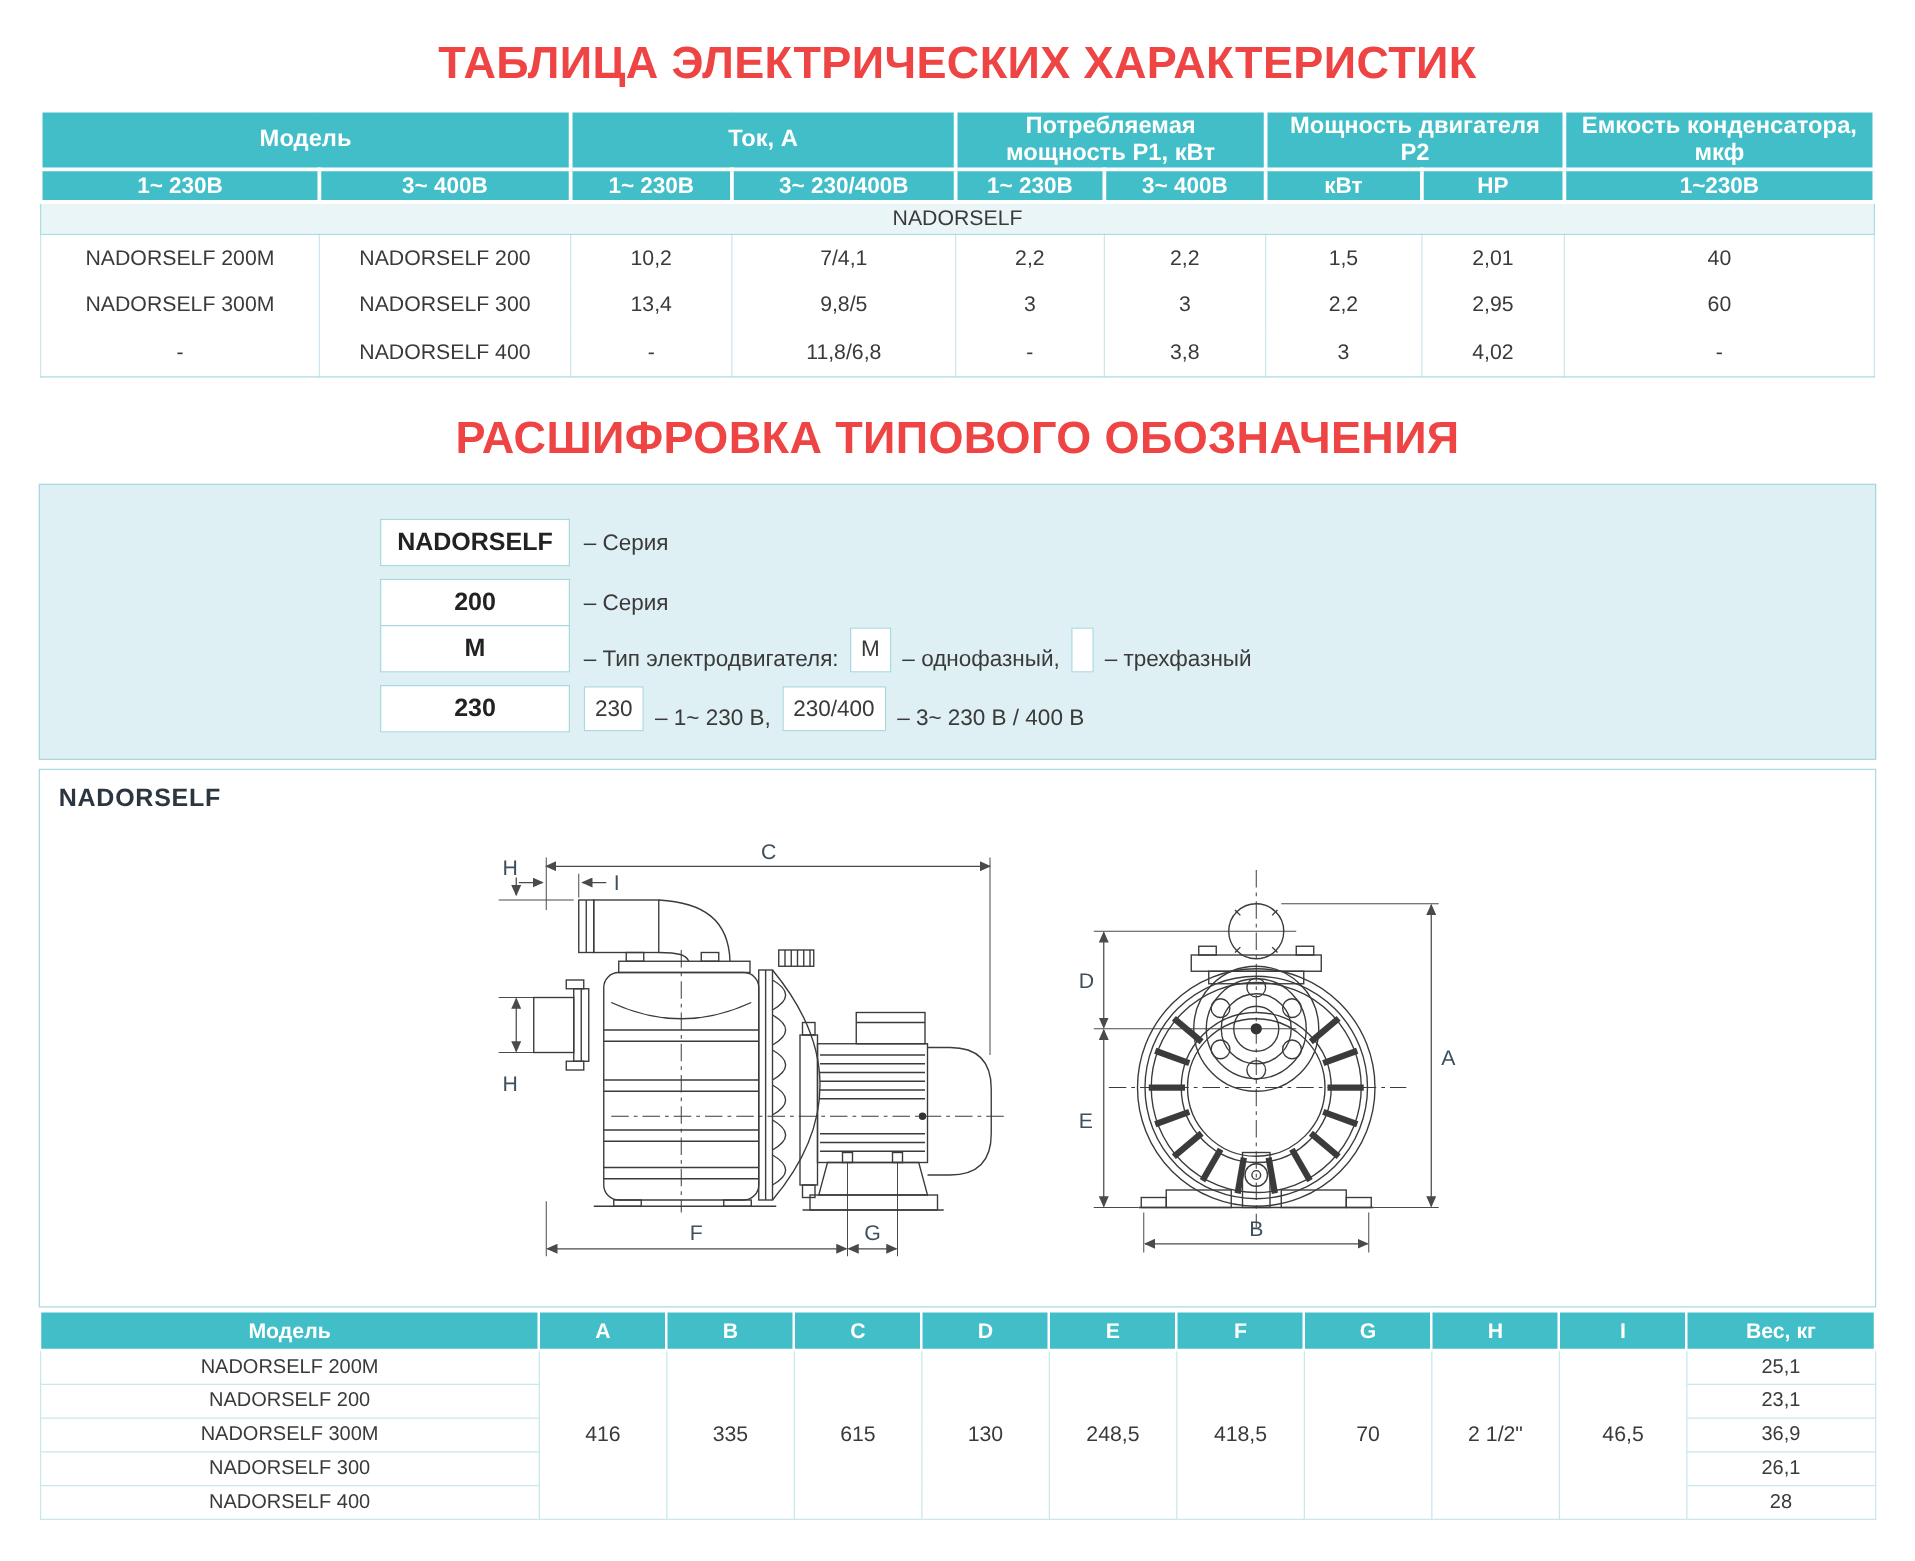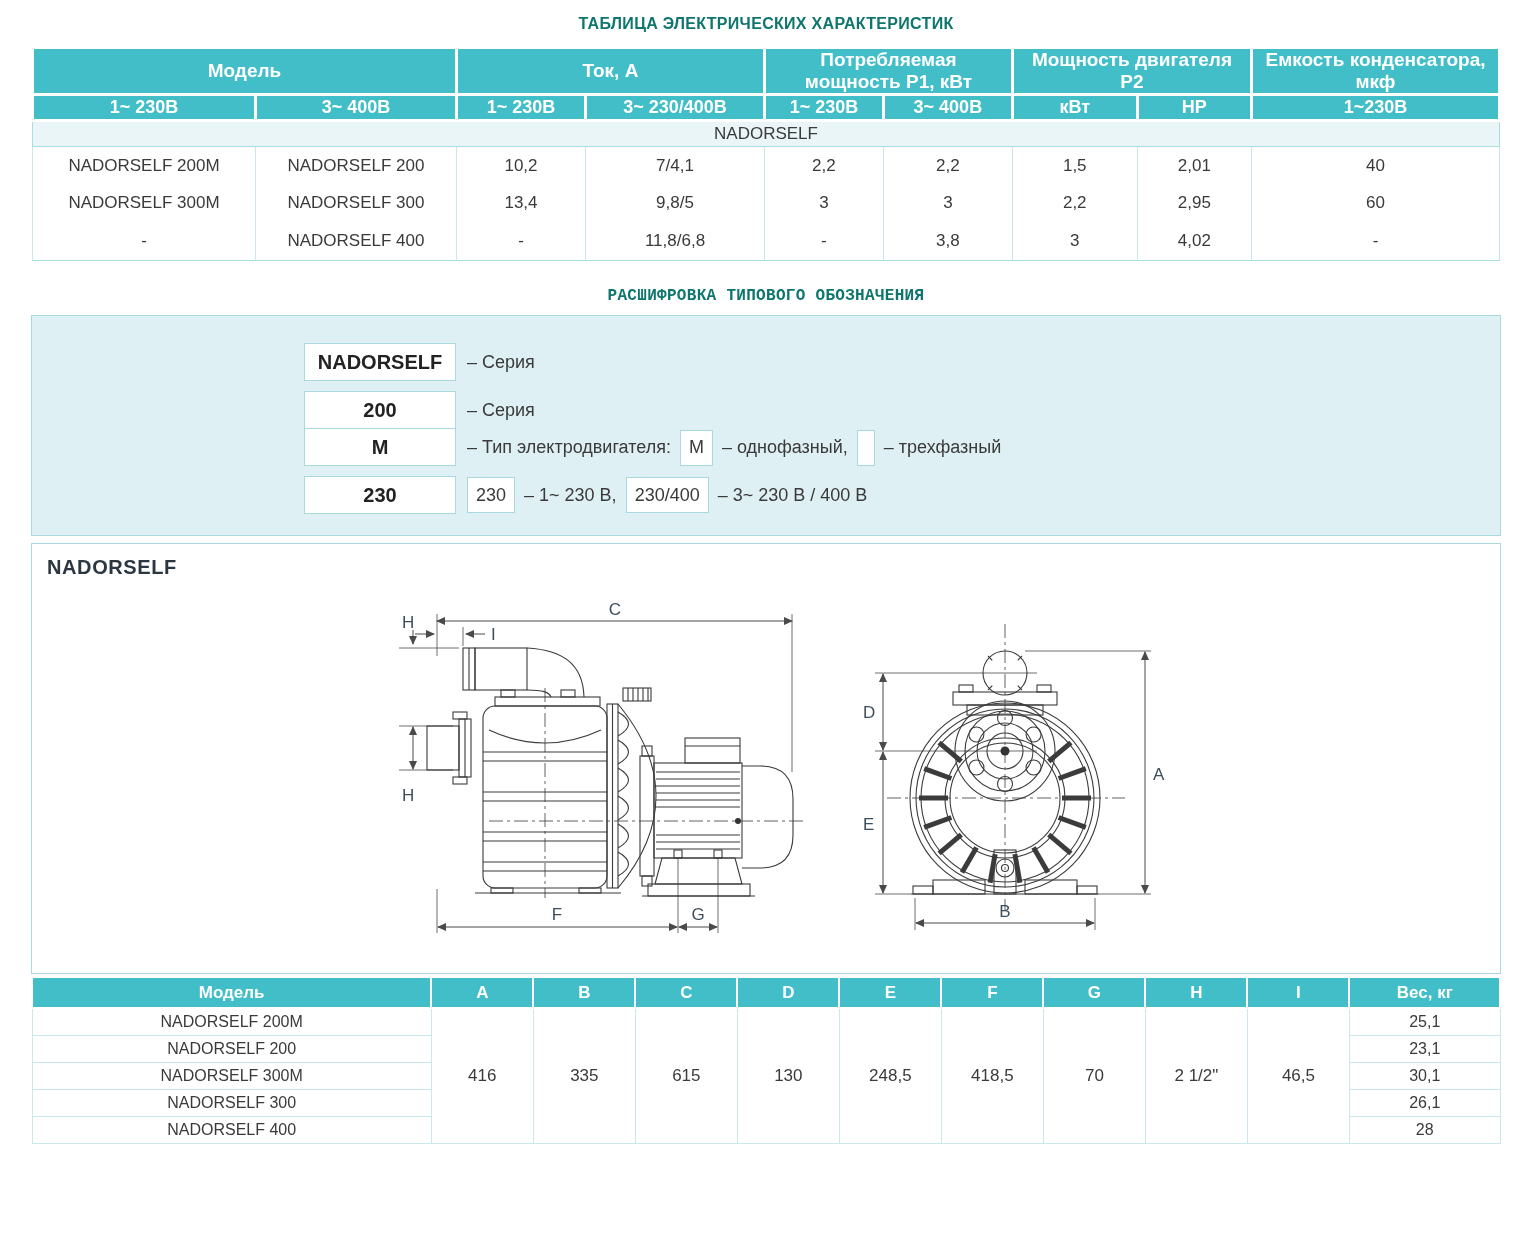--- a/index.html
+++ b/index.html
@@ -4,25 +4,25 @@
 <style>
   html,body { margin:0; padding:0; background:#fff; }
   body {
     width:1532px; height:1249px; overflow:hidden;
     font-family:"Liberation Sans","DejaVu Sans",sans-serif;
     color:#3a3a3a; -webkit-font-smoothing:antialiased;
   }
   .content { margin:0 31px; }
 
   .sec-title {
-    text-align:center; font-size:16px; font-weight:700; color:#0f766e;
-    letter-spacing:0.3px; margin:2px; line-height:1.2;
+    text-align:center; font-size:36px; font-weight:700; color:#ef4444;
+    letter-spacing:0.3px; margin:16px; line-height:1.2;
   }
   .t1 { padding-top:12px; }
-  .t2 { margin-top:26px;font-family:Liberation Mono, monospace; }
+  .t2 { margin-top:26px; }
   .t3 { margin-top:27px; }
 
   
   table.elec { width:100%; border-collapse:collapse; table-layout:fixed; margin-top:13px; }
   table.elec td { padding:0 6px; box-sizing:border-box; }
   tr.grp td {
     background:#41bec7; color:#fff; font-weight:700; font-size:19px;
     text-align:center; border:3px solid #fff; height:46px; line-height:1.15;
   }
   tr.sub td {
@@ -46,21 +46,21 @@
     height:221px; box-sizing:border-box; padding:27px 0 0 272px;
   }
   .d-row { display:flex; align-items:center; margin-bottom:10px; }
   .d-row.stack { margin-bottom:0; }
   .d-row.stack2 .val-box { margin-top:-1px; }
   .val-box {
     width:152px; height:38px; box-sizing:border-box; background:#fff;
     border:1px solid #a9d9df; display:flex; align-items:center; justify-content:center;
     font-weight:700; font-size:20px; color:#222; flex:none;
   }
-  .d-desc { margin-left:11px; font-size:18px; display:flex; align-items:center; gap:9px; white-space:nowrap; }
+  .d-desc { margin-left:11px; font-size:18px; display:flex; align-items:flex-end; gap:9px; white-space:nowrap; }
   .tag-box {
     background:#fff; border:1px solid #a9d9df; min-width:18px; height:36px;
     box-sizing:border-box; padding:0 8px; display:flex; align-items:center;
     justify-content:center; font-size:18px; flex:none;
   }
 
   
   .panel3 {
     margin-top:7px; border:1px solid #a9d9df; background:#fff;
     height:431px; box-sizing:border-box; position:relative;
@@ -439,21 +439,21 @@
         <td class="shared" rowspan="5">2 1/2"</td>
         <td class="shared" rowspan="5">46,5</td>
         <td>25,1</td>
       </tr>
       <tr>
         <td>NADORSELF 200</td>
         <td>23,1</td>
       </tr>
       <tr>
         <td>NADORSELF 300M</td>
-        <td>30,1</td>
+        <td>36,9</td>
       </tr>
       <tr>
         <td>NADORSELF 300</td>
         <td>26,1</td>
       </tr>
       <tr>
         <td>NADORSELF 400</td>
         <td>28</td>
       </tr>
     </tbody>

